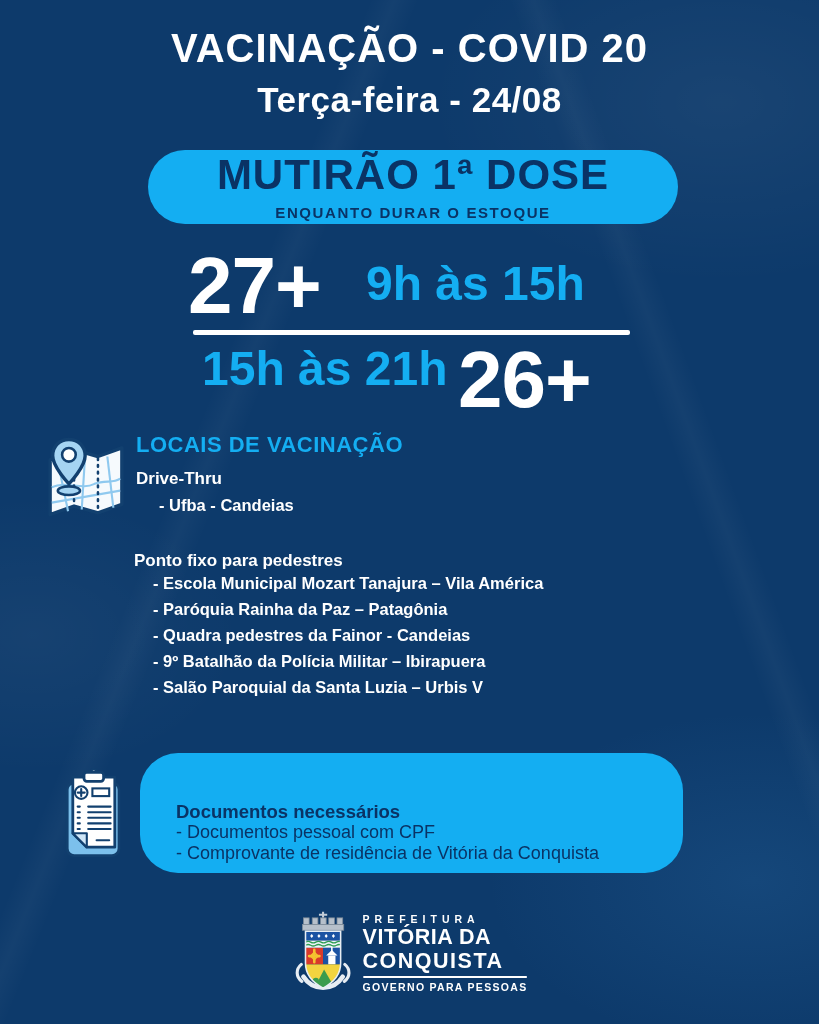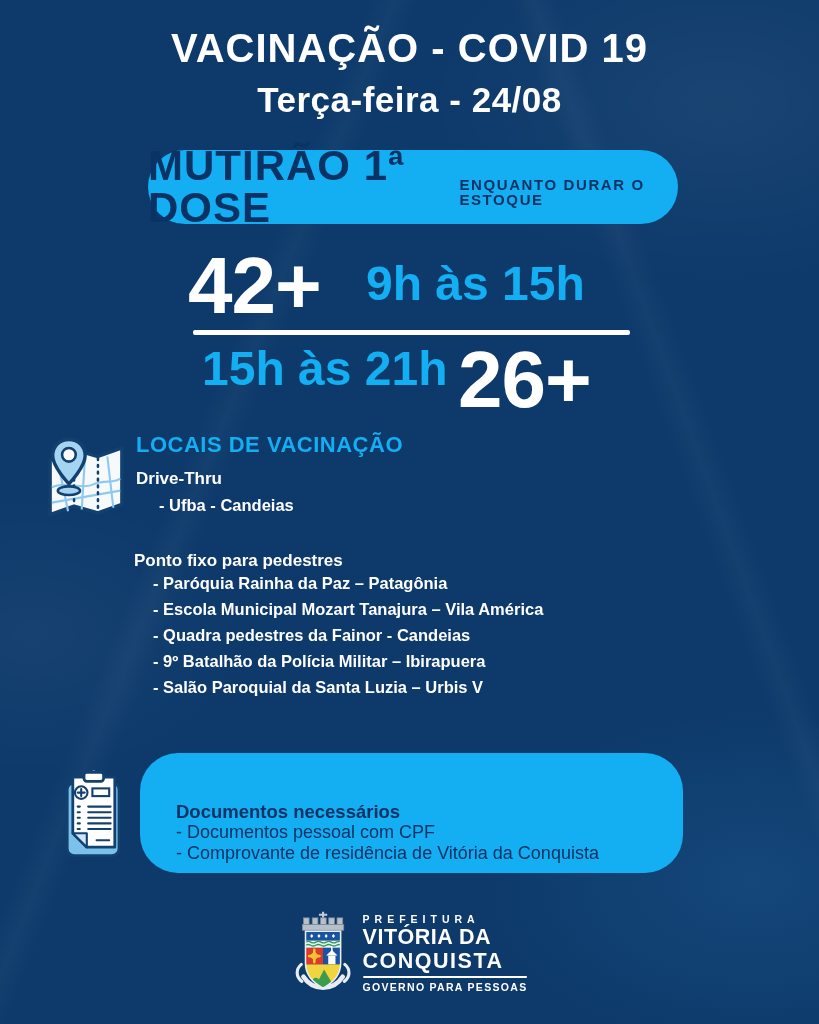--- a/index.html
+++ b/index.html
@@ -28,21 +28,21 @@
     position:absolute;top:28px;left:0;width:100%;text-align:center;
     color:var(--text-light);font-size:40px;font-weight:900;letter-spacing:1px;line-height:1;
   }
   .subtitle{
     position:absolute;top:82px;left:0;width:100%;text-align:center;
     color:var(--text-light);font-size:35px;font-weight:800;letter-spacing:0.5px;line-height:1;
   }
   .banner{
     position:absolute;top:150px;left:148px;width:530px;height:74px;
     background:var(--accent);border-radius:40px;
-    display:flex;flex-direction:row;align-items:center;justify-content:center;
+    display:flex;flex-direction:column;align-items:center;justify-content:center;
     color:var(--text-dark);
   }
   .banner-title{font-size:42px;font-weight:900;letter-spacing:1px;line-height:1;}
   .banner-sub{font-size:15px;font-weight:800;letter-spacing:1.6px;margin-top:9px;line-height:1;}
   .age{position:absolute;color:var(--text-light);font-size:80px;font-weight:900;line-height:1;letter-spacing:-1px;}
   .age-27{left:188px;top:246px;}
   .age-26{left:458px;top:340px;}
   .time{position:absolute;color:var(--accent);font-size:48px;font-weight:800;line-height:1;}
   .time-1{left:366px;top:260px;}
   .time-2{left:202px;top:345px;}
@@ -74,29 +74,29 @@
   .wm-l3{font-size:21.5px;font-weight:900;letter-spacing:1.5px;line-height:1;}
   .wm-rule{height:2px;background:var(--text-light);margin:4px 0 4px;border-radius:1px;}
   .wm-l4{font-size:10.5px;font-weight:800;letter-spacing:1.3px;line-height:1;}
 </style>
 </head>
 <body>
 
 <div class="poster">
   <div class="texture"></div>
 
-  <h1 class="title">VACINAÇÃO - COVID 19</h1>
+  <h1 class="title">VACINAÇÃO - COVID 20</h1>
   <h2 class="subtitle">Terça-feira - 24/08</h2>
 
   <div class="banner">
     <div class="banner-title">MUTIRÃO 1ª DOSE</div>
     <div class="banner-sub">ENQUANTO DURAR O ESTOQUE</div>
   </div>
 
-  <div class="age age-27">42+</div>
+  <div class="age age-27">27+</div>
   <div class="time time-1">9h às 15h</div>
   <div class="schedule-divider"></div>
   <div class="time time-2">15h às 21h</div>
   <div class="age age-26">26+</div>
 
   <svg class="map-icon" viewBox="0 0 96 100" aria-hidden="true">
     <path d="M6 30 L34 18 L62 26 L90 16 L90 82 L62 92 L34 84 L6 94 Z" fill="#f6fafd" stroke="#12406f" stroke-width="4" stroke-linejoin="round"></path>
     <g stroke="#8fc9ef" stroke-width="2.5" fill="none">
       <path d="M8 62 C26 54 42 66 58 58 C70 53 80 58 88 52"></path>
       <path d="M15 32 L27 90"></path>
@@ -110,22 +110,22 @@
     <path d="M28 6 C17 6 9 14 9 25 C9 38 28 58 28 58 C28 58 47 38 47 25 C47 14 39 6 28 6 Z" fill="#a5d4f2" stroke="#12406f" stroke-width="4" stroke-linejoin="round"></path>
     <circle cx="28" cy="24" r="8" fill="#ffffff" stroke="#12406f" stroke-width="3"></circle>
   </svg>
 
   <div class="loc-heading">LOCAIS DE VACINAÇÃO</div>
   <div class="loc-label drive-label">Drive-Thru</div>
   <div class="loc-item drive-item">- Ufba - Candeias</div>
   <div class="loc-label fixed-label">Ponto fixo para pedestres</div>
 
   <div class="loc-list">
+    <div class="loc-item">- Escola Municipal Mozart Tanajura – Vila América</div>
     <div class="loc-item">- Paróquia Rainha da Paz – Patagônia</div>
-    <div class="loc-item">- Escola Municipal Mozart Tanajura – Vila América</div>
     <div class="loc-item">- Quadra pedestres da Fainor - Candeias</div>
     <div class="loc-item">- 9º Batalhão da Polícia Militar – Ibirapuera</div>
     <div class="loc-item">- Salão Paroquial da Santa Luzia – Urbis V</div>
   </div>
 
   <svg class="clipboard-icon" viewBox="0 0 100 132" aria-hidden="true">
     <rect x="16" y="20" width="74" height="104" rx="10" fill="#7cc0ec" stroke="#12406f" stroke-width="4"></rect>
     <path d="M24 12 H84 V112 H44 L24 92 Z" fill="#ffffff" stroke="#12406f" stroke-width="4" stroke-linejoin="round"></path>
     <path d="M24 92 L44 112 V92 Z" fill="#cfe6f7" stroke="#12406f" stroke-width="3" stroke-linejoin="round"></path>
     <circle cx="54" cy="5" r="4" fill="#ffffff" stroke="#12406f" stroke-width="3"></circle>

